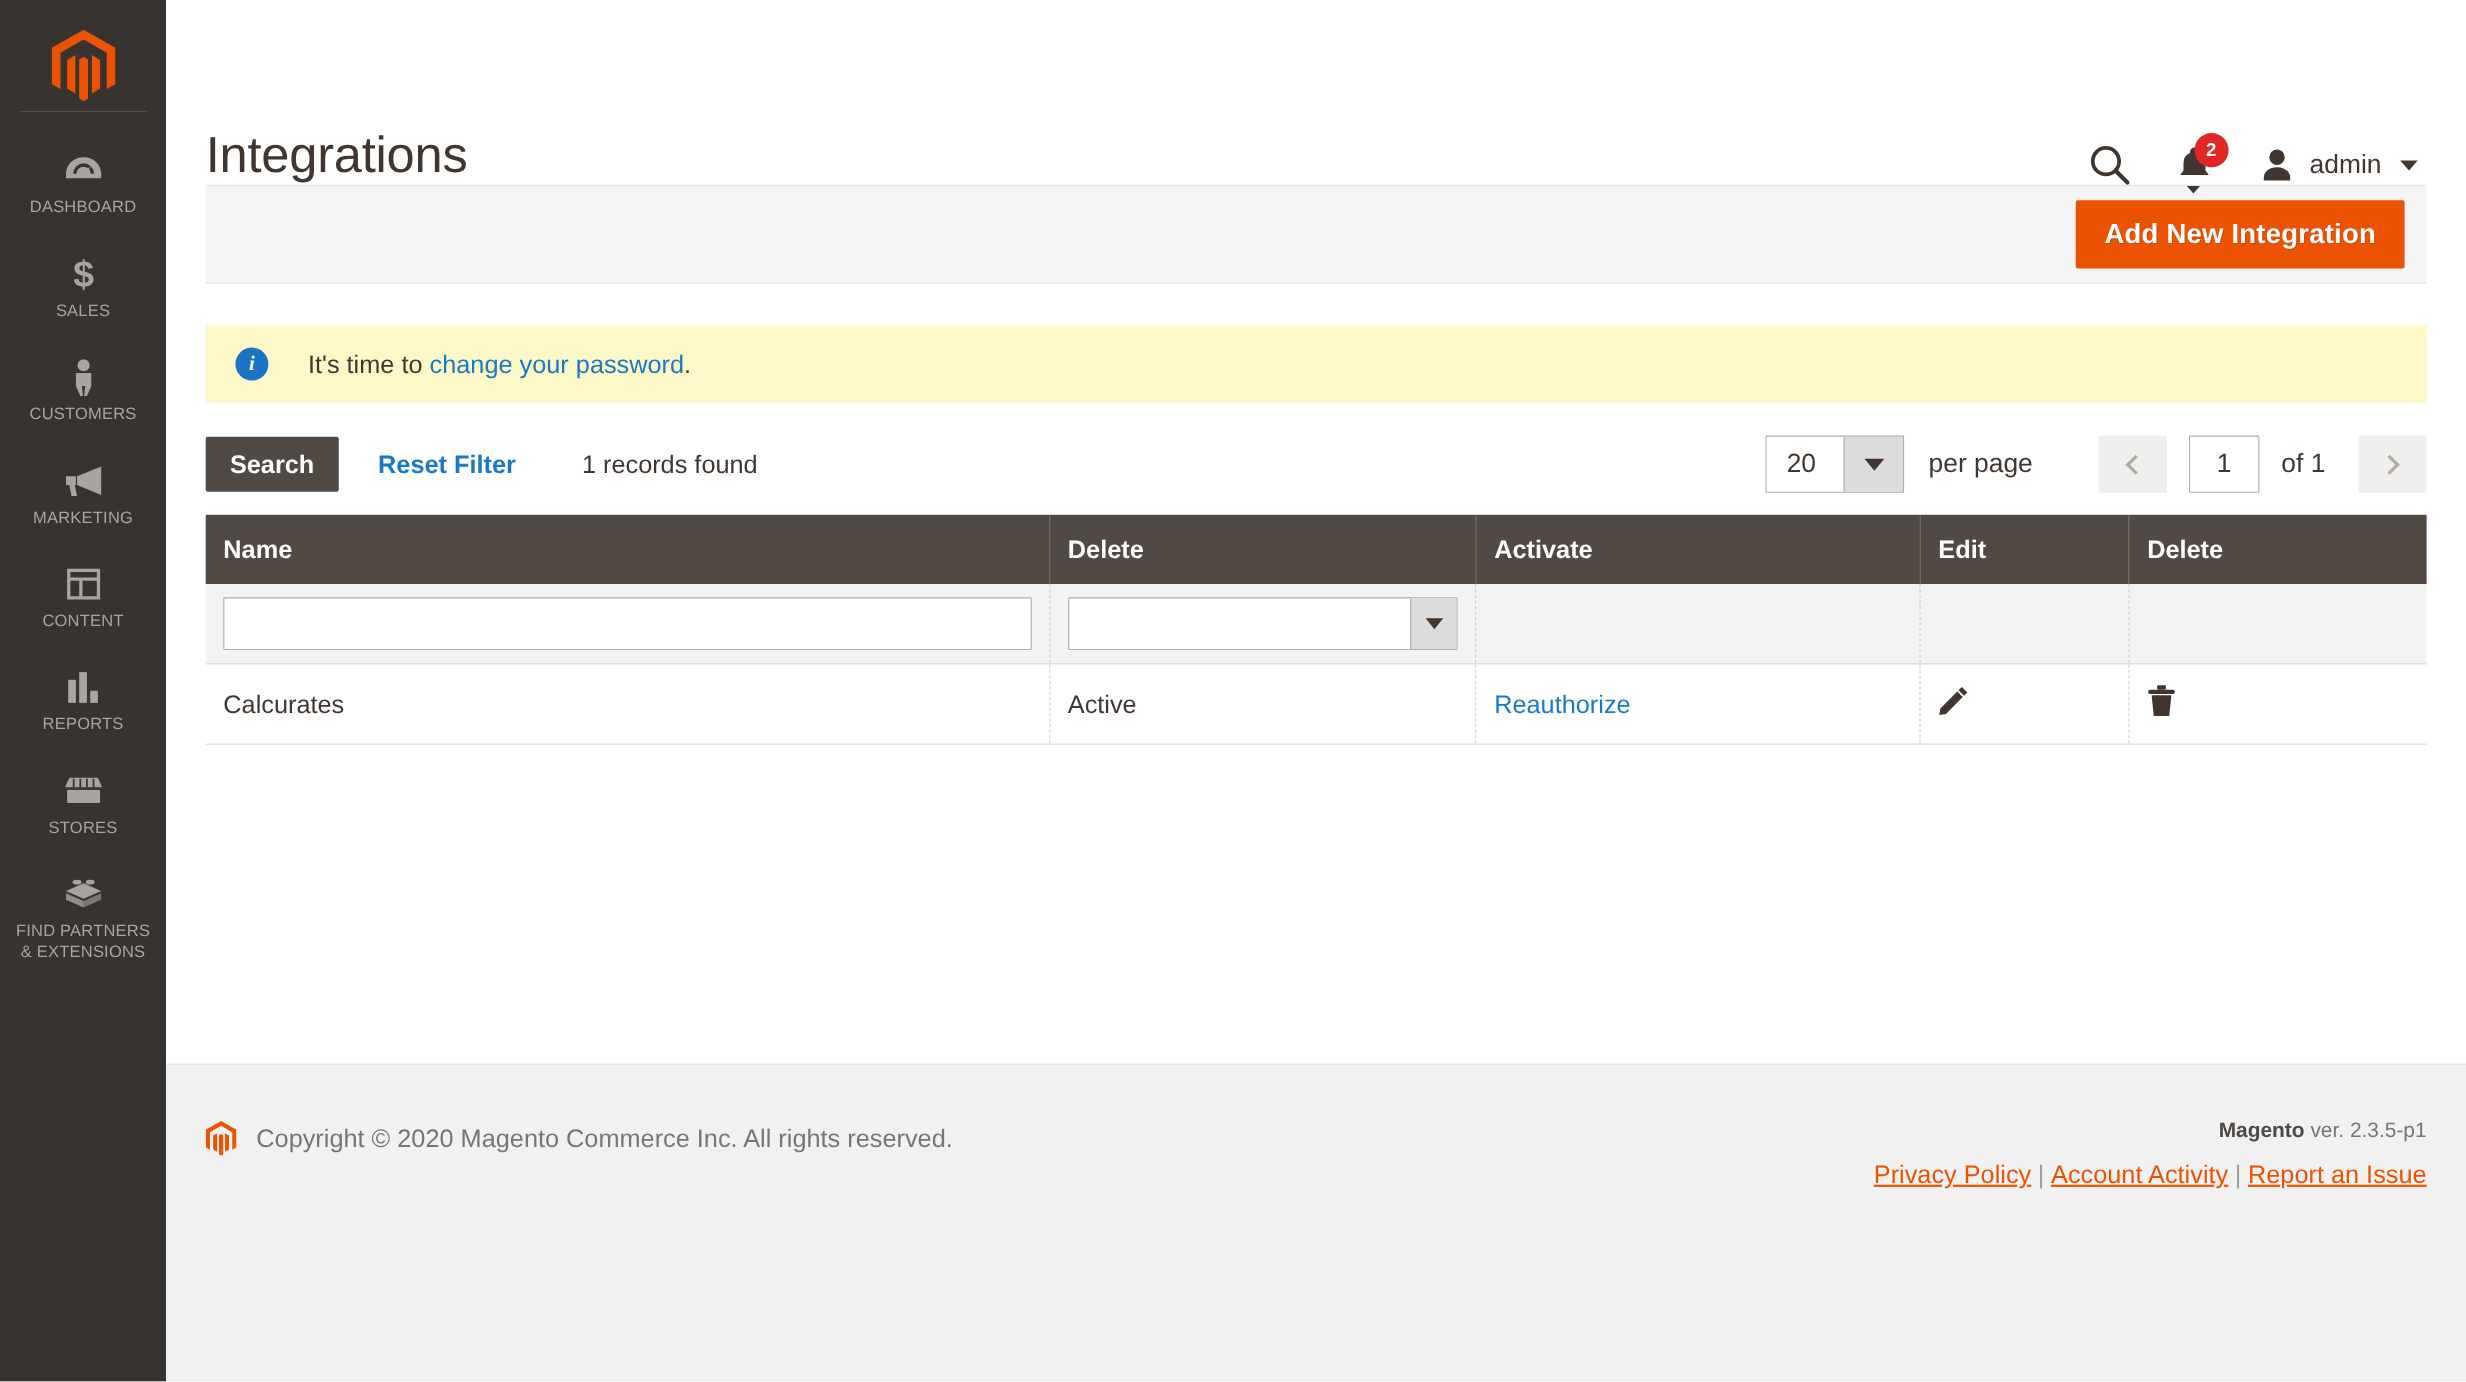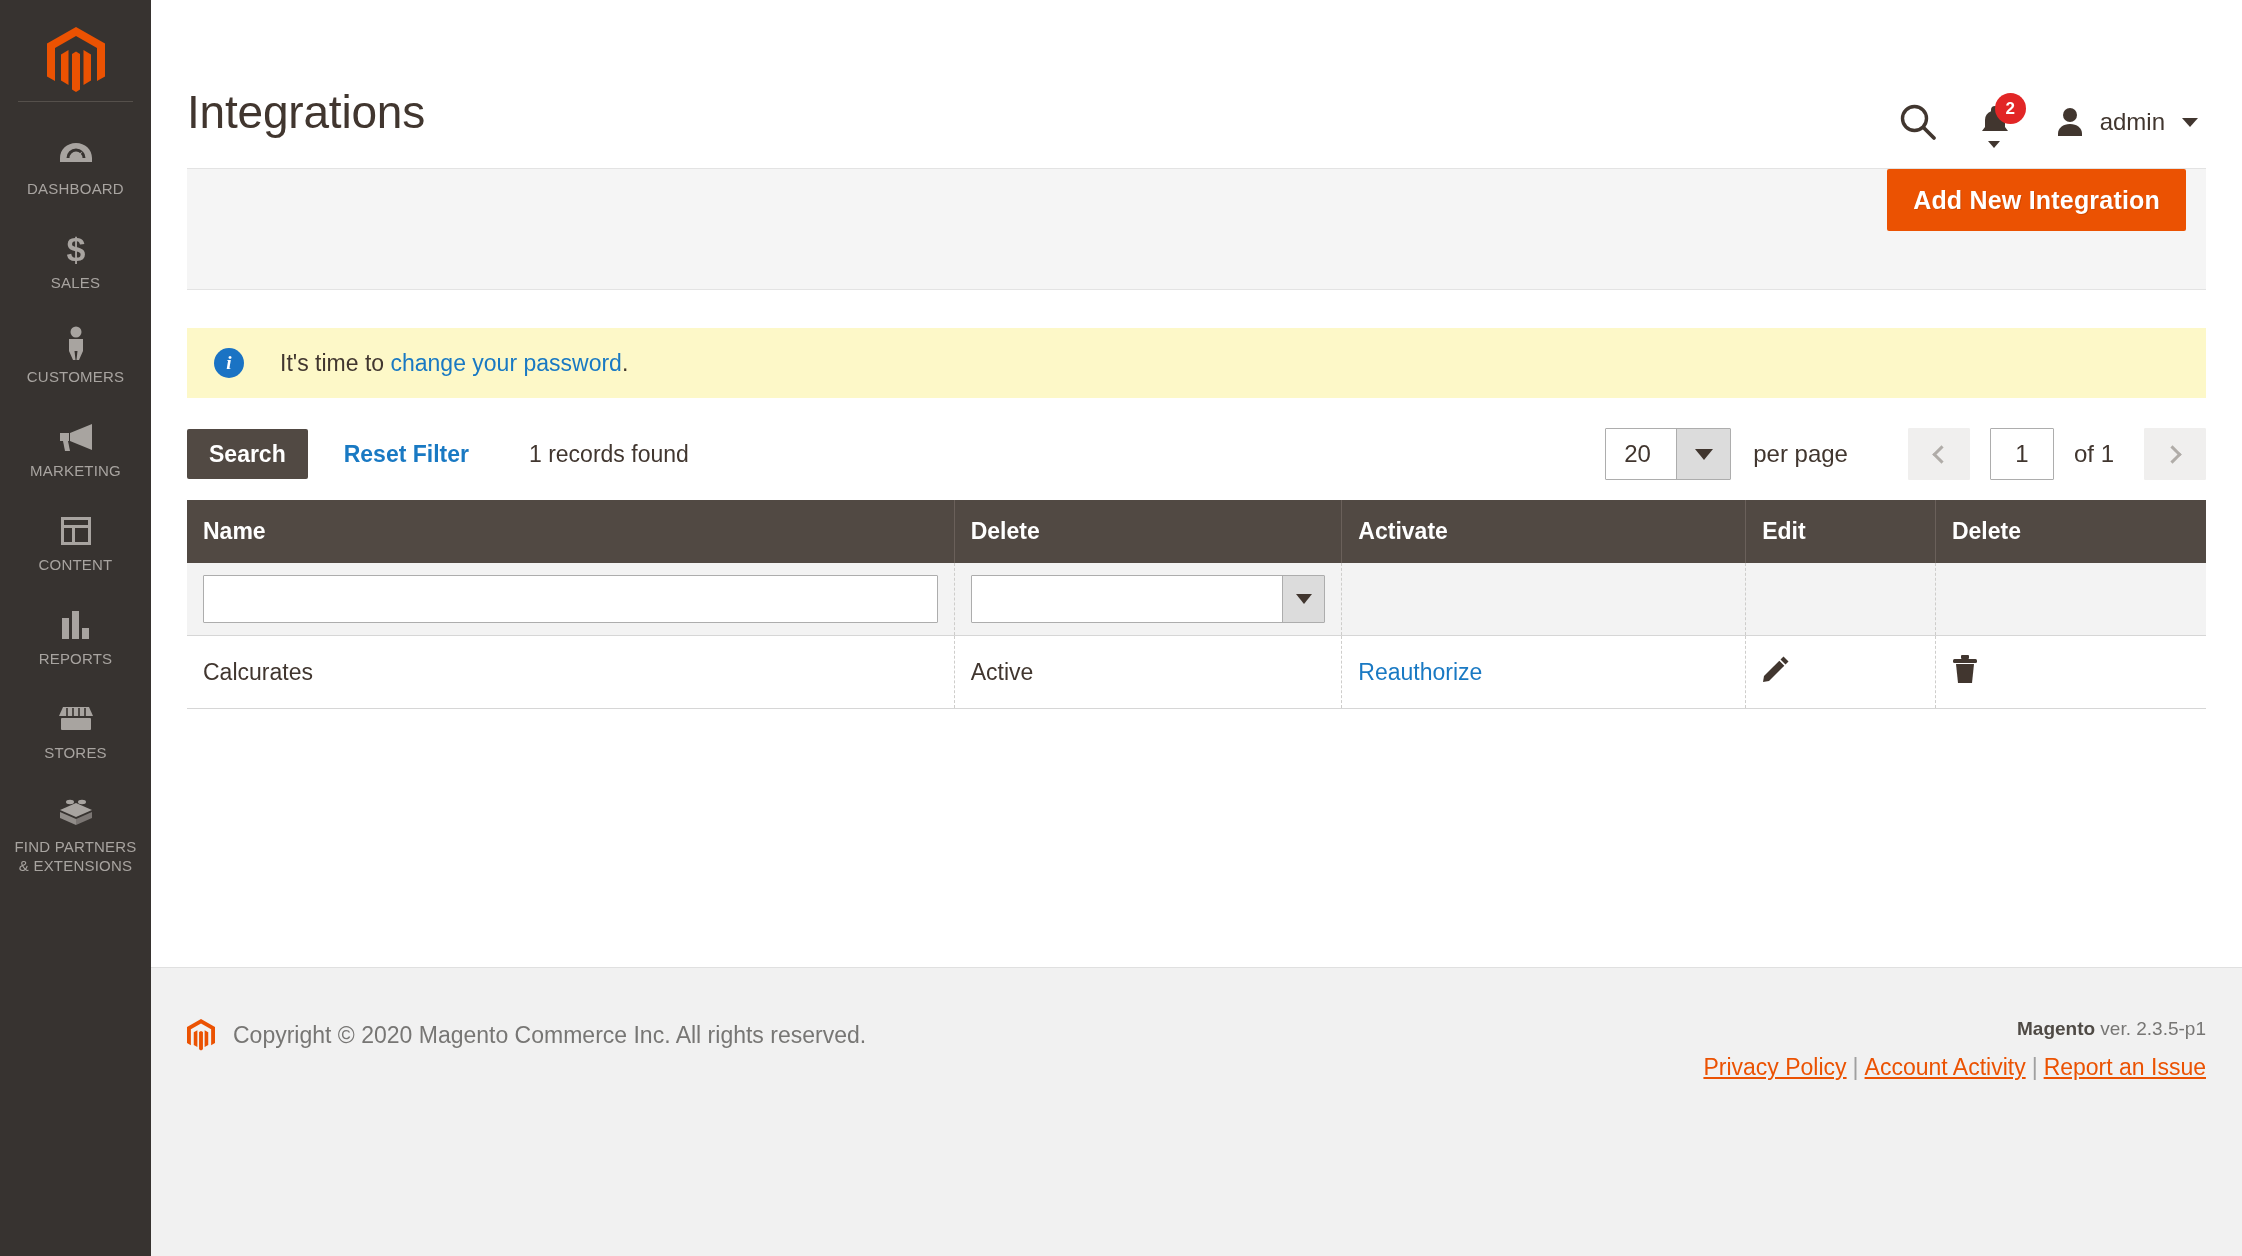--- a/index.html
+++ b/index.html
@@ -54,21 +54,21 @@
   .nav-item.active svg { fill: #ffffff; }
   .nav-item.last { margin-top: 0; }
 
   
   .main {
     flex: 1 1 auto; display: flex; flex-direction: column;
     background: #ffffff; min-width: 0;
   }
   .page-header {
     display: flex; align-items: flex-start; justify-content: space-between;
-    padding: 89px 36px 0 36px;
+    padding: 117px 36px 0 36px;
     height: 168px;
   }
   .page-title {
     font-size: 46px; color: #41362f; font-weight: normal;
     line-height: 1; letter-spacing: -0.2px;
   }
   .header-actions {
     display: flex; align-items: center; gap: 42px;
     padding-top: 14px; padding-right: 8px;
   }
@@ -96,22 +96,22 @@
     border-top: 9px solid #41362f;
     margin-left: 4px;
   }
 
   
   .page-actions {
     margin: 0 36px;
     background: #f5f5f5;
     border-top: 1px solid #e3e3e3;
     border-bottom: 1px solid #e3e3e3;
-    height: 122px;
-    display: flex; align-items: flex-start; justify-content: flex-end;
+    height: 90px;
+    display: flex; align-items: center; justify-content: flex-end;
     padding-right: 20px;
   }
   .btn-primary {
     background: #eb5202; color: #ffffff;
     border: none; border-radius: 2px;
     font-size: 25px; font-weight: bold;
     font-family: "Liberation Sans", sans-serif;
     padding: 0 26px; height: 62px;
     cursor: pointer;
     letter-spacing: 0.2px;

